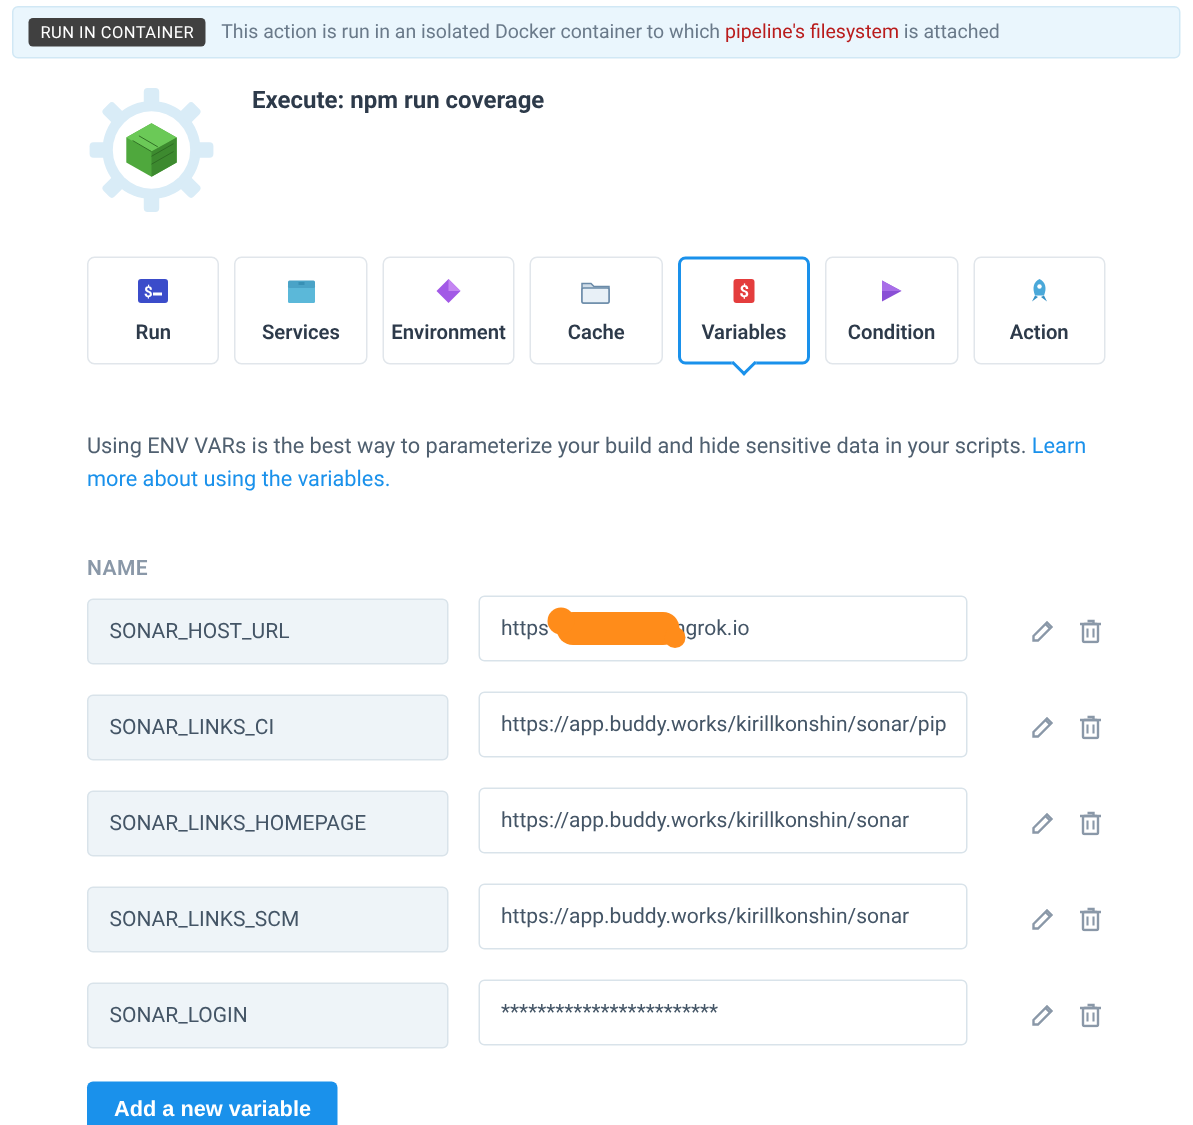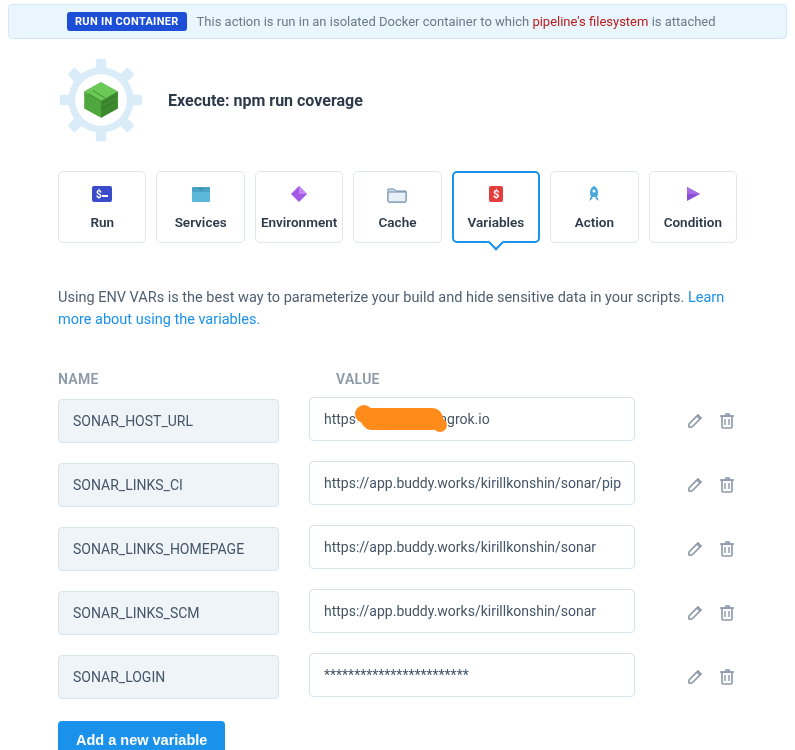--- a/index.html
+++ b/index.html
@@ -11,34 +11,33 @@
     border-radius: 4px;
     padding: 7px 10px;
     margin: 4px 8px 0 8px;
     display: flex;
     align-items: center;
     gap: 10px;
     font-size: 13px;
     color: #6a7a8a;
   }
   .banner-badge {
-    background: #1d4ed8;
+    background: #404040;
     color: #fff;
-    font-weight: 700;
+    font-weight: 400;
     font-size: 11px;
     padding: 3px 8px;
     border-radius: 3px;
     letter-spacing: 0.3px;
-    margin-left: 48px;
   }
   .banner a { color: #b91c1c; text-decoration: none; }
   
   .content { padding: 18px 58px 30px 58px; }
   
-  .header-row { display: flex; align-items: center; gap: 24px; margin-bottom: 28px; }
+  .header-row { display: flex; align-items: flex-start; gap: 24px; margin-bottom: 28px; }
   .gear-wrap { position: relative; width: 86px; height: 86px; display: flex; align-items: center; justify-content: center; }
   .gear-bg { position: absolute; inset: 0; }
   .cube-icon { position: relative; width: 42px; height: 42px; }
   .header-title { font-size: 16px; font-weight: 700; color: #2d3a4a; }
   
   .tabs { display: flex; gap: 10px; margin-bottom: 44px; }
   .tab {
     width: 92px;
     height: 72px;
     border: 1px solid #e1e6eb;
@@ -72,21 +71,21 @@
   
   .section-label { font-size: 12px; font-weight: 700; color: #d6336c; letter-spacing: 0.3px; margin-bottom: 14px; }
   .section-desc { font-size: 14.5px; color: #506070; line-height: 1.55; margin-bottom: 39px; }
   .section-desc a { color: #1a91eb; text-decoration: none; }
   
   .vars-header { display: flex; gap: 18px; margin-bottom: 10px; }
   .col-name { width: 260px; }
   .col-value { width: 326px; }
   .th { font-size: 14px; font-weight: 600; color: #8a98a8; letter-spacing: 0.3px; }
   
-  .var-row { display: flex; gap: 30px; align-items: center; margin-bottom: 16px; }
+  .var-row { display: flex; gap: 20px; align-items: center; margin-bottom: 16px; }
   .var-name {
     width: 260px; height: 44px;
     background: #eef4f8;
     border: 1px solid #d9e3ea;
     border-radius: 4px;
     padding: 0 14px;
     font-size: 14px;
     color: #445566;
     display: flex;
     align-items: center;
@@ -223,47 +222,46 @@
       <div class="tab-icon">
         <svg width="20" height="20" viewBox="0 0 20 20">
             <rect x="3" y="2" width="14" height="16" rx="2" fill="#e43d3d"></rect>
             <text x="7" y="14" font-size="11" fill="#fff" font-weight="bold">$</text>
           </svg>
       </div>
       <span>Variables</span>
     </div>
     <div class="tab">
       <div class="tab-icon">
+        <svg width="18" height="18" viewBox="0 0 18 18">
+            <polygon points="3,2 16,9 3,16" fill="#8a4fd6"></polygon>
+            <polygon points="3,2 16,9 3,9" fill="#a86ee8"></polygon>
+          </svg>
+      </div>
+      <span>Condition</span>
+    </div>
+    <div class="tab">
+      <div class="tab-icon">
         <svg width="20" height="20" viewBox="0 0 20 20">
             <path d="M10 2 C14 4 15 8 13 13 L7 13 C5 8 6 4 10 2 Z" fill="#4aa8d9"></path>
             <circle cx="10" cy="7" r="1.5" fill="#fff"></circle>
             <polygon points="7,13 5,17 9,14" fill="#3590c4"></polygon>
             <polygon points="13,13 15,17 11,14" fill="#3590c4"></polygon>
           </svg>
       </div>
       <span>Action</span>
     </div>
-    <div class="tab">
-      <div class="tab-icon">
-        <svg width="18" height="18" viewBox="0 0 18 18">
-            <polygon points="3,2 16,9 3,16" fill="#8a4fd6"></polygon>
-            <polygon points="3,2 16,9 3,9" fill="#a86ee8"></polygon>
-          </svg>
-      </div>
-      <span>Condition</span>
-    </div>
   </div>
 
   <p class="section-desc">
     <span>Using ENV VARs is the best way to parameterize your build and hide sensitive data in your scripts. </span><a href="#">Learn more about using the variables.</a>
   </p>
 
   <div class="vars-header">
     <div class="col-name th">NAME</div>
-    <div class="col-value th">VALUE</div>
   </div>
 
   <div id="vars-body">
       <div class="var-row">
         <div class="var-name">SONAR_HOST_URL</div>
         <div class="var-value-wrap"><textarea class="var-value" style="">https                        ngrok.io</textarea><div class="redact"></div></div>
         <div class="row-actions">
           <div class="icon-btn">
             <svg width="17" height="17" viewBox="0 0 17 17">
               <path d="M2 12 L11 3 L14 6 L5 15 L2 15 Z" fill="none" stroke="currentColor" stroke-width="1.6"></path>

